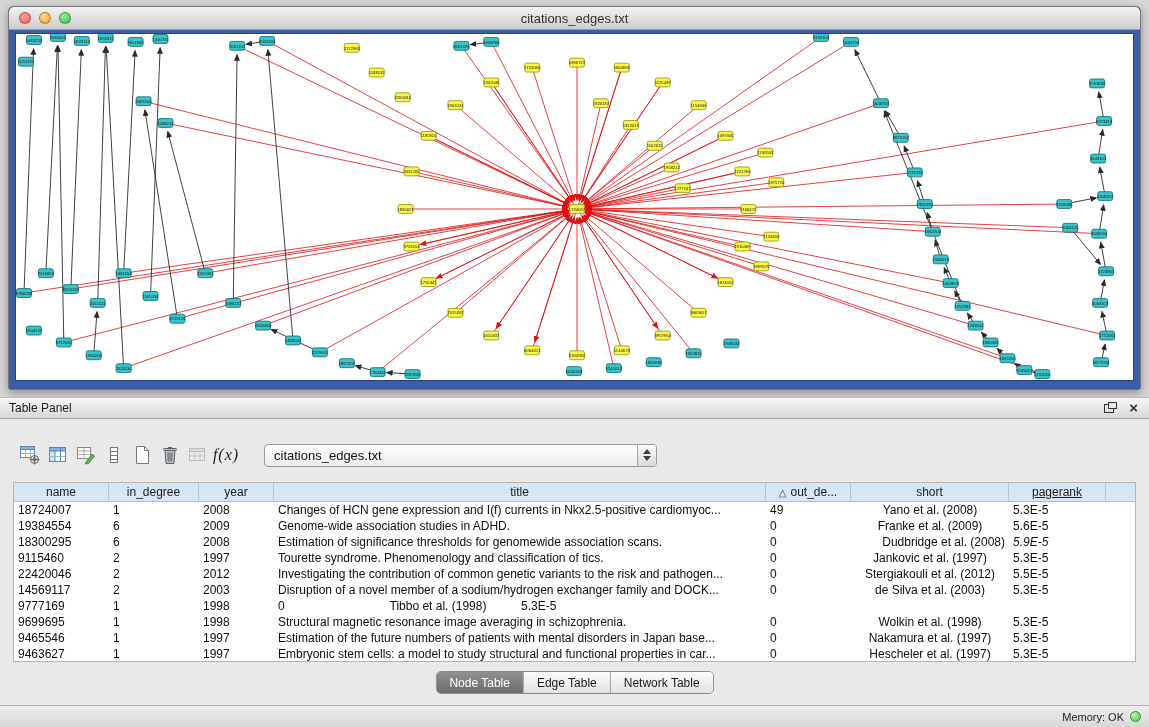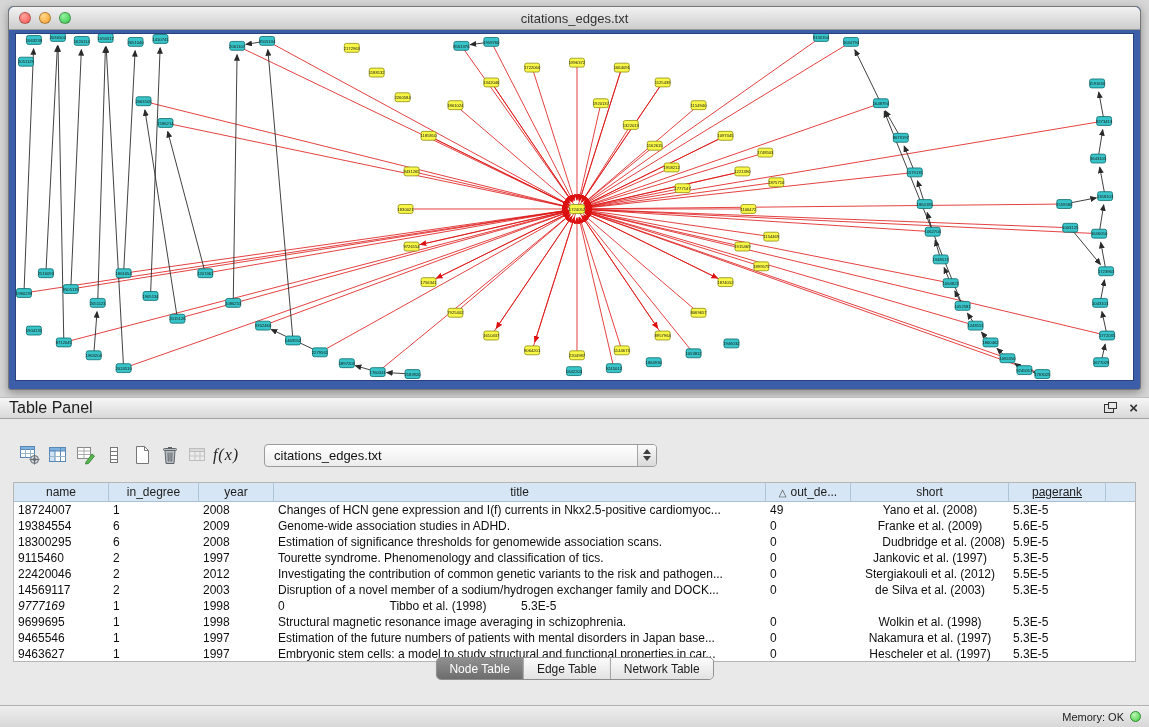--- a/index.html
+++ b/index.html
@@ -17,21 +17,21 @@
   .light.red{background:radial-gradient(circle at 35% 30%,#ffa39e,#fc5753)}
   .light.yellow{background:radial-gradient(circle at 35% 30%,#ffd98c,#fd9c28)}
   .light.green{background:radial-gradient(circle at 35% 30%,#96f2a0,#33c748)}
   .canvas{position:absolute;left:6px;right:6px;top:26px;bottom:8px;background:#fff;border:1px solid #27417d}
   .canvas svg{display:block;width:100%;height:100%}
 
   
   .panel-header{position:absolute;left:0;top:397px;width:100%;height:22px;box-sizing:border-box;
                 background:linear-gradient(#f6f6f6,#d8d8d8);border-top:1px solid #bdbdbd;border-bottom:1px solid #a3a3a3;
                 display:flex;align-items:center}
-  .panel-title{font-size:16px;margin-left:9px;color:#1c1c1c}
+  .panel-title{font-size:12px;margin-left:9px;color:#1c1c1c}
   .panel-header-icons{margin-left:auto;display:flex;align-items:center;gap:12px;margin-right:11px}
   .close-x{font-size:15px;font-weight:bold;color:#333;line-height:12px;cursor:default}
 
   
   .panel-body{position:absolute;left:0;top:419px;width:100%;height:286px;background:#e9e9e9}
   .toolbar{position:absolute;left:16px;top:22px;height:28px;display:flex;align-items:center;}
   .tool-btn{width:28px;height:28px;display:flex;align-items:center;justify-content:center}
   .fx{font-family:"Liberation Serif",serif;font-style:italic;font-size:16px;color:#222;letter-spacing:1px}
   .combo{margin-left:24px;width:393px;height:23px;background:linear-gradient(#ffffff,#ececec);
          border:1px solid #9b9b9b;border-radius:4px;display:flex;align-items:center;position:relative;box-sizing:border-box}
@@ -46,21 +46,21 @@
   .table-wrap{position:absolute;left:13px;right:13px;top:63px;bottom:43px;background:#fff;
               border:1px solid #b5b5b5;overflow:hidden}
   .thead{display:flex;height:18px;background:#d6e6f4;border-bottom:1px solid #a9c0d4}
   .th{box-sizing:border-box;border-right:1px solid #aec4d7;display:flex;align-items:center;justify-content:center;
       font-size:12px;color:#1d1d1d;gap:4px;overflow:hidden;white-space:nowrap;flex:none}
   .sort-glyph{font-size:10px;color:#444}
   .tr{display:flex;height:16px;align-items:center}
   .td{box-sizing:border-box;font-size:12px;color:#0e0e0e;padding:0 4px;overflow:hidden;white-space:nowrap;flex:none}
 
   
-  .tabs{position:absolute;left:50%;transform:translateX(-50%);bottom:25px;display:flex;height:21px;
+  .tabs{position:absolute;left:50%;transform:translateX(-50%);bottom:11px;display:flex;height:21px;
         border:1px solid #8d8d8d;border-radius:5px;overflow:hidden;box-shadow:inset 0 0 0 1px rgba(255,255,255,.4)}
   .tab{display:flex;align-items:center;padding:0 13px;font-size:12px;color:#1b1b1b;
        background:linear-gradient(#fcfcfc,#e2e2e2);border-right:1px solid #9c9c9c;white-space:nowrap}
   .tab:last-child{border-right:none}
   .tab.selected{background:linear-gradient(#909090,#6d6d6d);color:#fff}
 
   
   .status-bar{position:absolute;left:0;bottom:0;width:100%;height:22px;box-sizing:border-box;
               background:linear-gradient(#efefef,#d7d7d7);border-top:1px solid #b2b2b2;
               display:flex;align-items:center;justify-content:flex-end}
@@ -743,21 +743,21 @@
           <div class="td" style="width: 158px; text-align: center;">Franke et al. (2009)</div>
           <div class="td" style="width: 97px; text-align: left;">5.6E-5</div>
         </div>
         <div class="tr">
           <div class="td" style="width: 95px; text-align: left;">18300295</div>
           <div class="td" style="width: 90px; text-align: left;">6</div>
           <div class="td" style="width: 75px; text-align: left;">2008</div>
           <div class="td" style="width: 492px; text-align: left;">Estimation of significance thresholds for genomewide association scans.</div>
           <div class="td" style="width: 85px; text-align: left;">0</div>
           <div class="td" style="width: 158px; text-align: right;">Dudbridge et al. (2008)</div>
-          <div class="td" style="width: 97px; text-align: left;">5.9E-5</div>
+          <div class="td" style="width: 97px; text-align: left; font-style: italic;">5.9E-5</div>
         </div>
         <div class="tr">
           <div class="td" style="width: 95px; text-align: left;">9115460</div>
           <div class="td" style="width: 90px; text-align: left;">2</div>
           <div class="td" style="width: 75px; text-align: left;">1997</div>
           <div class="td" style="width: 492px; text-align: left;">Tourette syndrome. Phenomenology and classification of tics.</div>
           <div class="td" style="width: 85px; text-align: left;">0</div>
           <div class="td" style="width: 158px; text-align: center;">Jankovic et al. (1997)</div>
           <div class="td" style="width: 97px; text-align: left;">5.3E-5</div>
         </div>
@@ -773,21 +773,21 @@
         <div class="tr">
           <div class="td" style="width: 95px; text-align: left;">14569117</div>
           <div class="td" style="width: 90px; text-align: left;">2</div>
           <div class="td" style="width: 75px; text-align: left;">2003</div>
           <div class="td" style="width: 492px; text-align: left;">Disruption of a novel member of a sodium/hydrogen exchanger family and DOCK...</div>
           <div class="td" style="width: 85px; text-align: left;">0</div>
           <div class="td" style="width: 158px; text-align: center;">de Silva et al. (2003)</div>
           <div class="td" style="width: 97px; text-align: left;">5.3E-5</div>
         </div>
         <div class="tr">
-          <div class="td" style="width: 95px; text-align: left; font-style: italic;">9777169</div>
+          <div class="td" style="width: 95px; text-align: left;">9777169</div>
           <div class="td" style="width: 90px; text-align: left;">1</div>
           <div class="td" style="width: 75px; text-align: left;">1998</div>
           <div class="td" style="width: 85px; text-align: left;">0</div>
           <div class="td" style="width: 158px; text-align: center;">Tibbo et al. (1998)</div>
           <div class="td" style="width: 97px; text-align: left;">5.3E-5</div>
         </div>
         <div class="tr">
           <div class="td" style="width: 95px; text-align: left;">9699695</div>
           <div class="td" style="width: 90px; text-align: left;">1</div>
           <div class="td" style="width: 75px; text-align: left;">1998</div>

